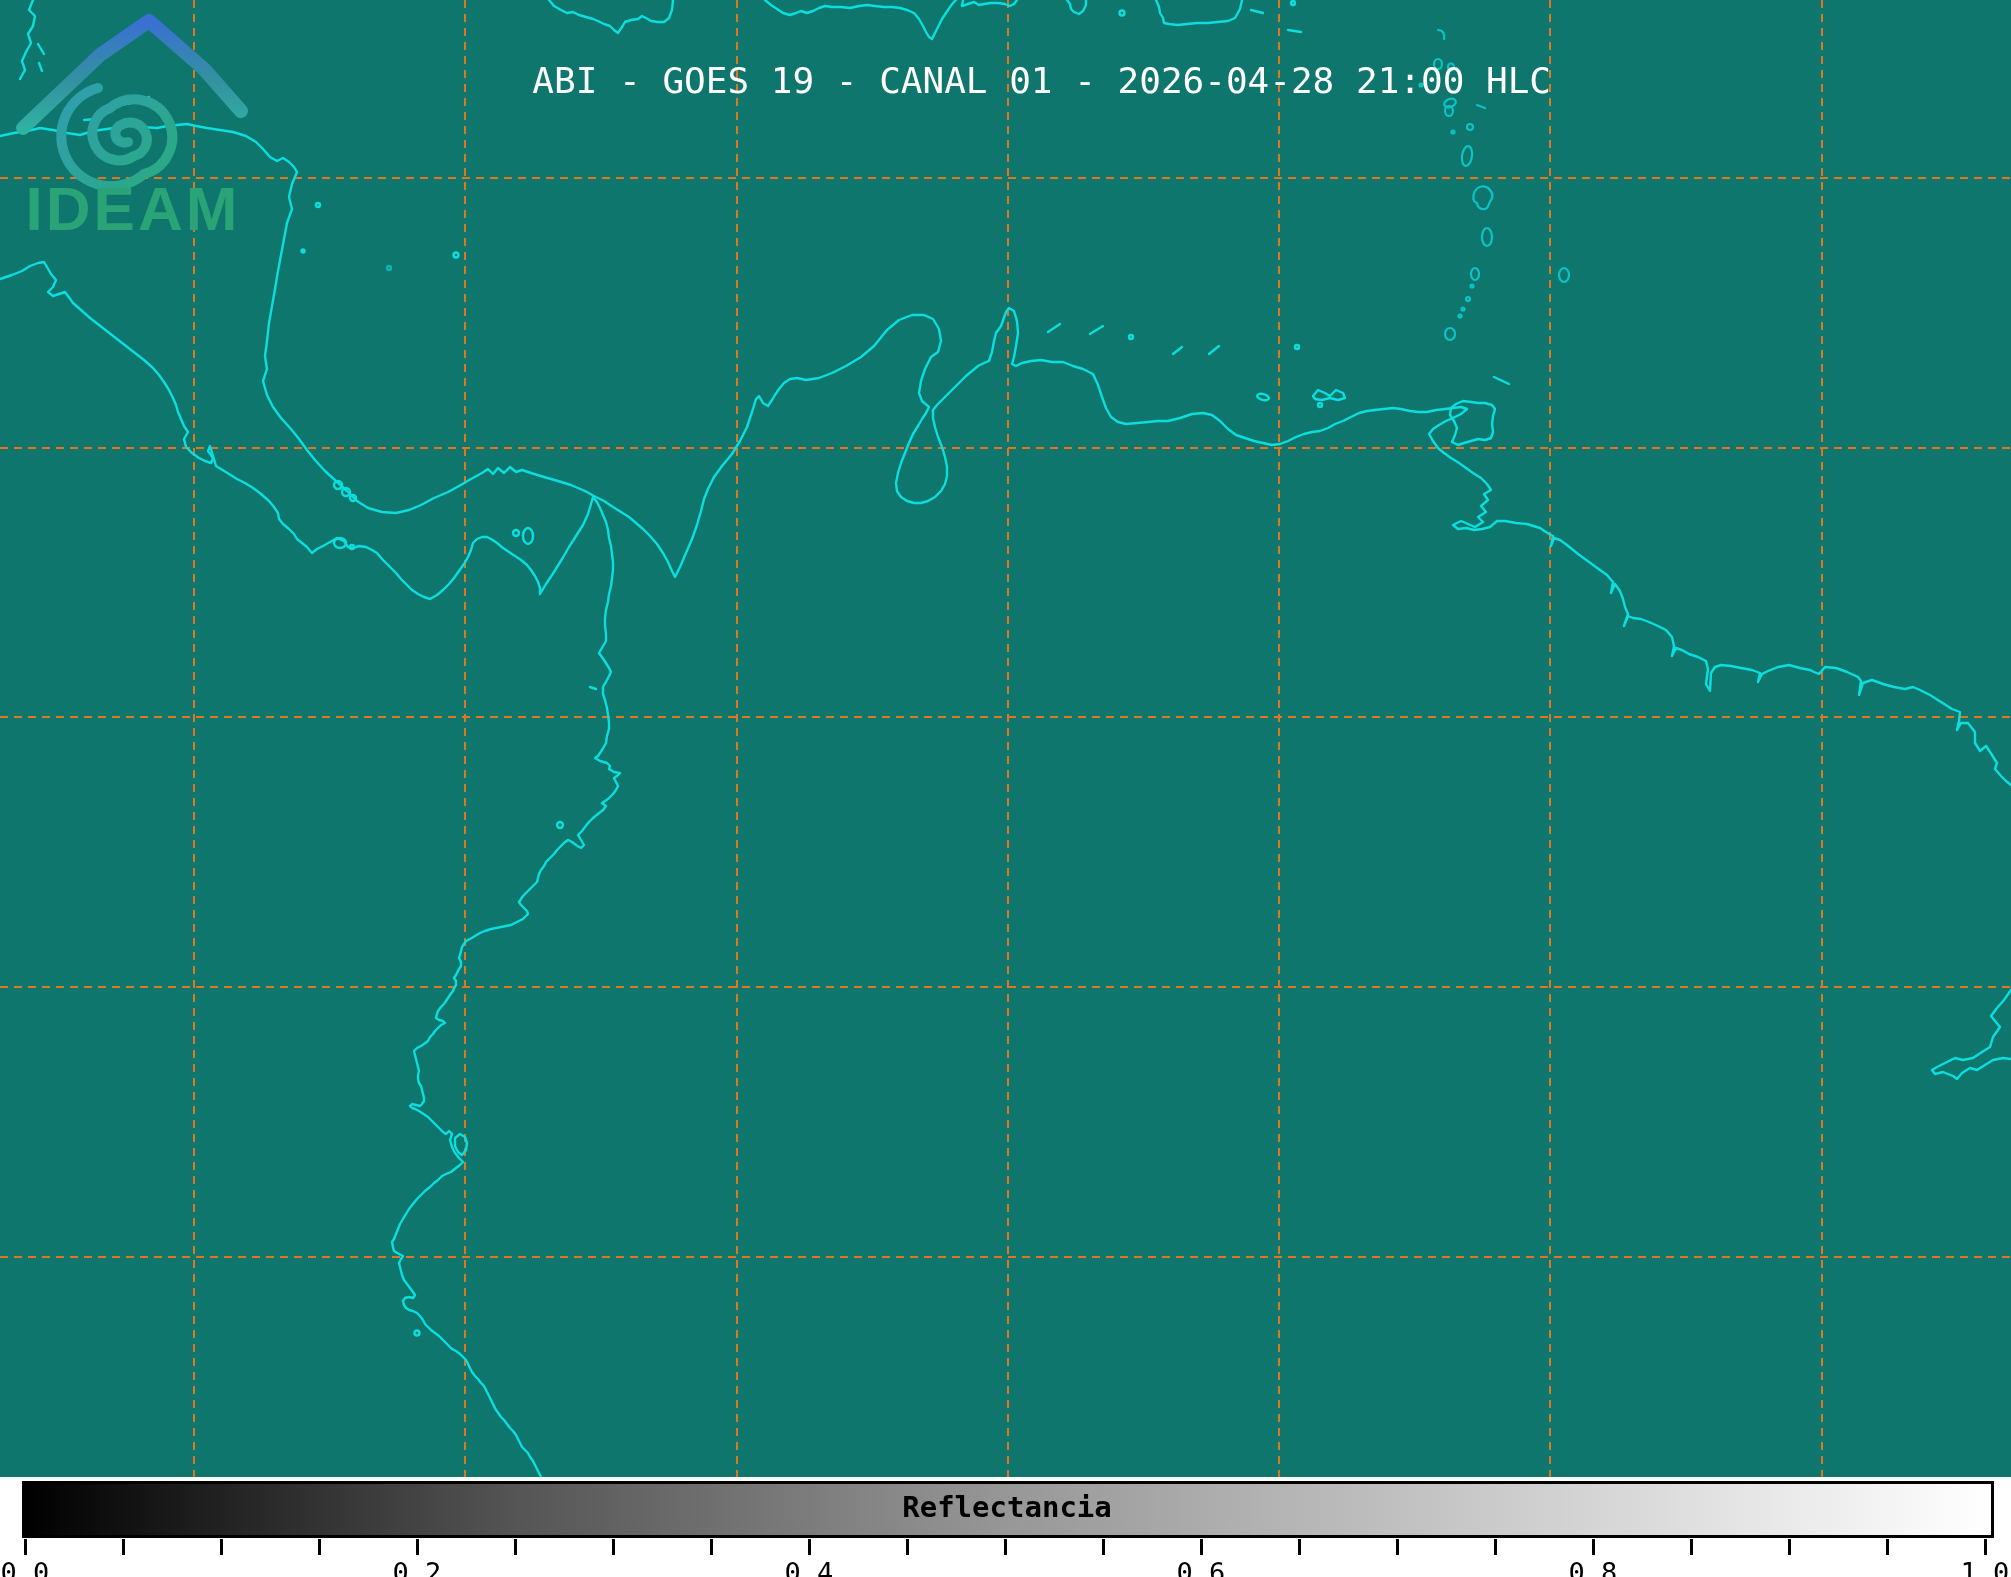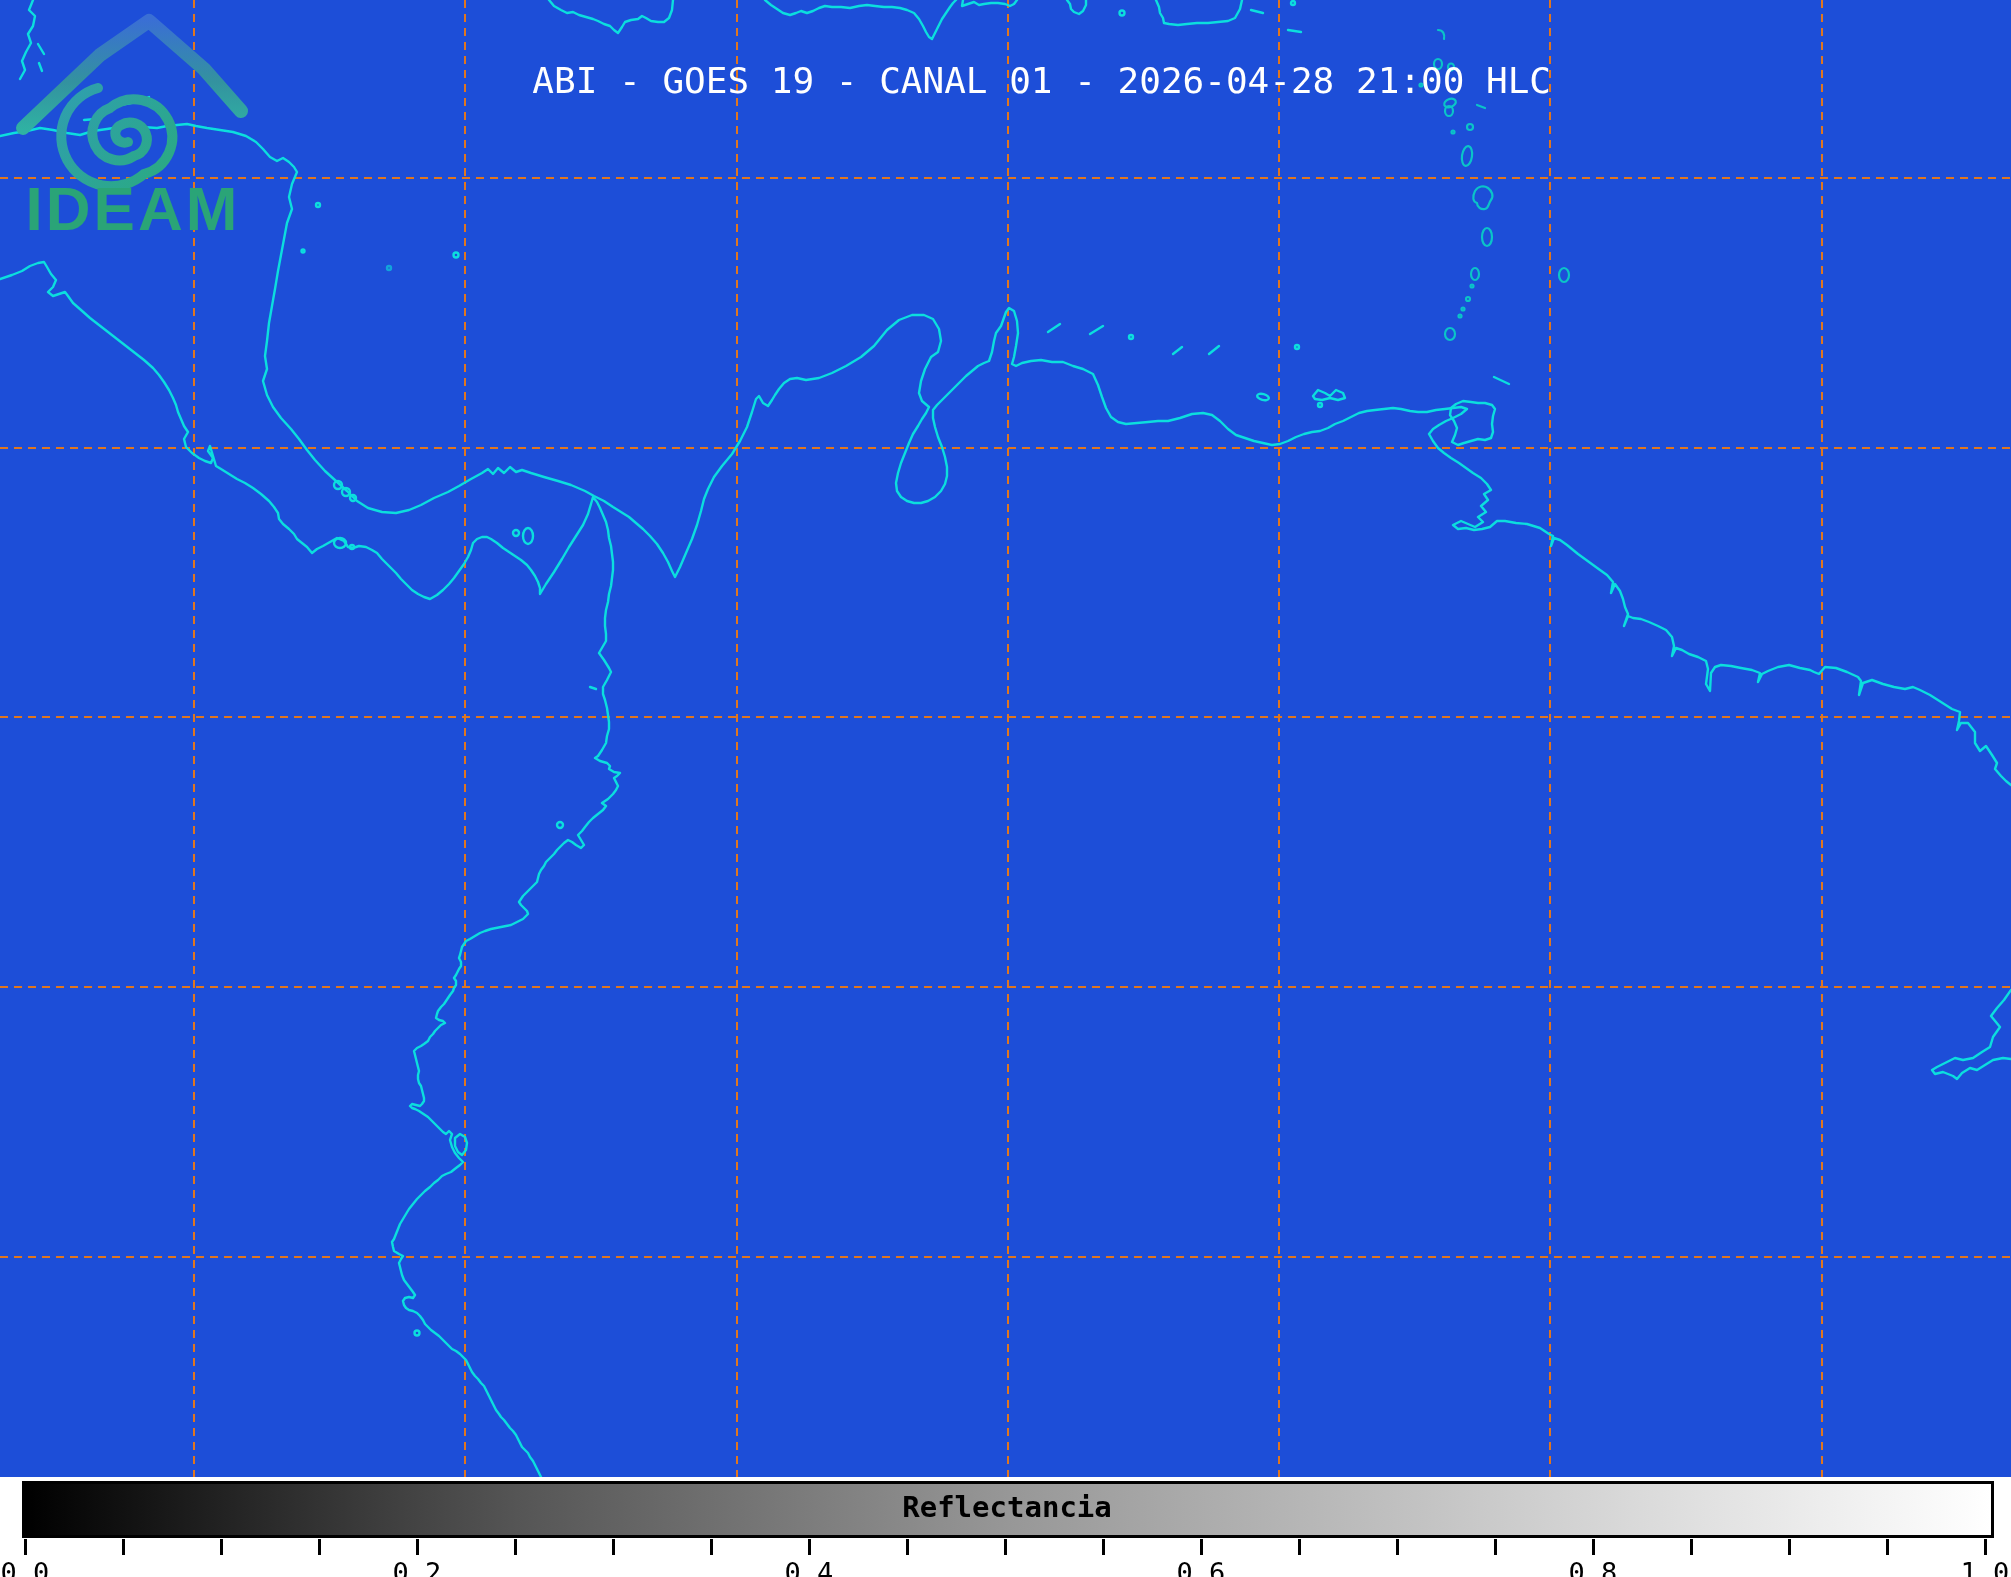--- a/index.html
+++ b/index.html
@@ -1,18 +1,18 @@
 <!DOCTYPE html>
 <html><head>
 <meta charset="utf-8">
 <style>
   html,body{margin:0;padding:0;background:#222;}
   #stage{position:relative;width:2011px;height:1577px;overflow:hidden;background:#000;
          font-family:"DejaVu Sans Mono","Liberation Mono",monospace;}
-  #map{position:absolute;left:0;top:0;width:2011px;height:1477px;background:#1d4ed8;overflow:hidden;}
+  #map{position:absolute;left:0;top:0;width:2011px;height:1477px;background:#0f766e;overflow:hidden;}
   #map svg{position:absolute;left:0;top:0;}
   #map-title{position:absolute;top:60px;left:51.8%;transform:translateX(-50%);
              color:#ffffff;font-size:36px;white-space:nowrap;letter-spacing:0px;}
   #footer{position:absolute;left:0;top:1477px;width:2011px;height:100px;background:#ffffff;}
   #colorbar{position:absolute;left:22px;top:4px;width:1966px;height:51px;
             border:3px solid #000;box-sizing:content-box;}
   #colorbar-label{position:absolute;left:1007px;top:13px;transform:translateX(-50%);
                   color:#000;font-weight:bold;font-size:29px;white-space:nowrap;text-align:right;}
   .cb-tick{position:absolute;top:62px;width:3px;height:16px;background:#000;}
   .cb-tick-label{position:absolute;top:80px;transform:translateX(-50%);

